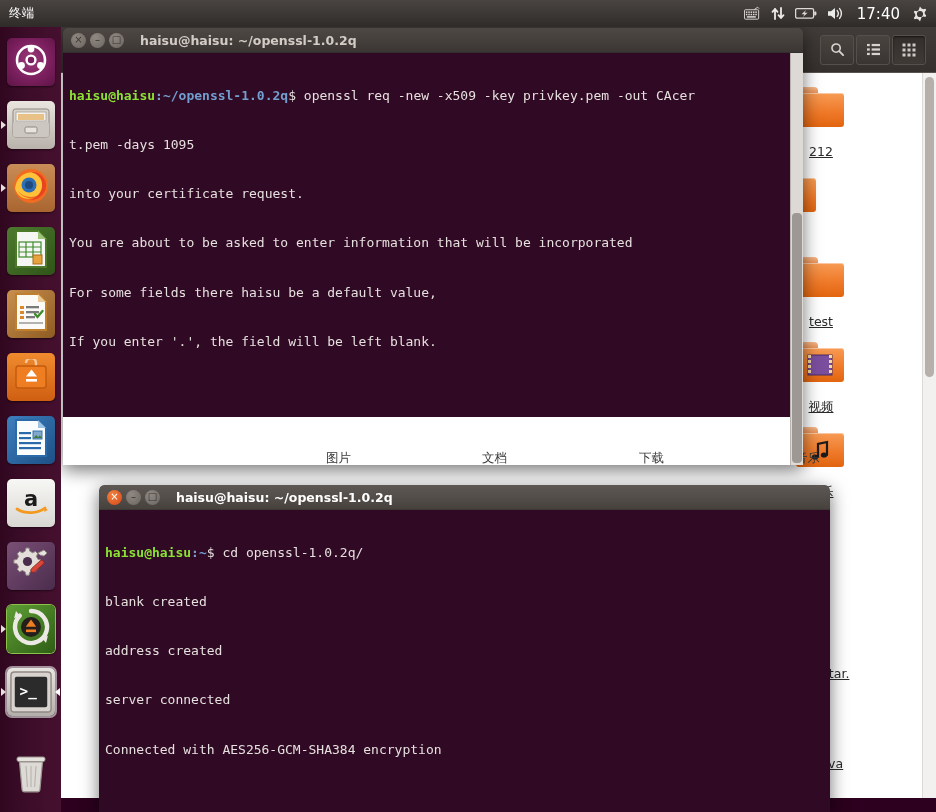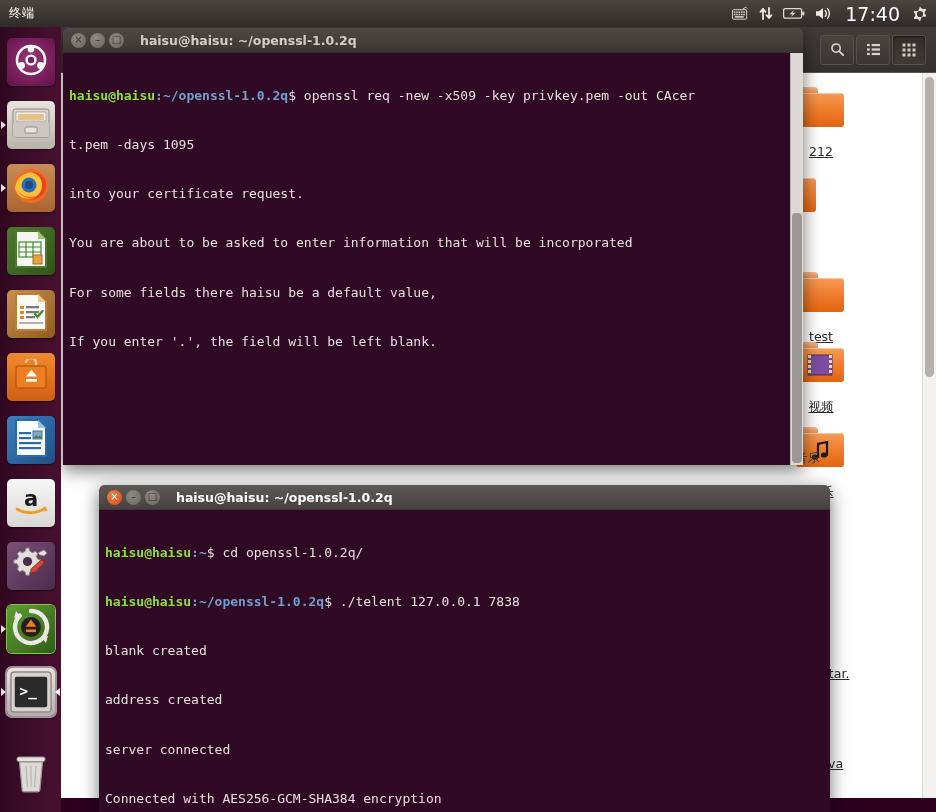--- a/index.html
+++ b/index.html
@@ -55,21 +55,21 @@
     margin-right: 8px;
   }
   .panel-icon {
     display: inline-flex;
     align-items: center;
     justify-content: center;
     height: 20px;
     color: #e8e4e2;
   }
   .panel-clock {
-    font-size: 19px;
+    font-size: 15px;
     color: #ffffff;
     font-family: "DejaVu Sans", sans-serif;
     padding: 0 2px;
   }
 
   
   .launcher {
     position: absolute;
     left: 0; top: 27px;
     width: 61px;
@@ -367,21 +367,21 @@
         </div>
 
         <div class="fm-item" style="left:684px; top:99px;">
           <div class="folder-ico">
             <div class="tab"></div>
               <div class="body"></div>
           </div>
           <span class="fm-label">lyk</span>
         </div>
 
-        <div class="fm-item" style="left:712px; top:199px;">
+        <div class="fm-item" style="left:712px; top:184px;">
           <div class="folder-ico">
             <div class="tab"></div>
               <div class="body"></div>
           </div>
           <span class="fm-label">test</span>
         </div>
 
         <div class="fm-item" style="left:712px; top:269px;">
           <div class="folder-ico">
             <div class="tab"></div>
@@ -442,21 +442,21 @@
 
   <div class="term" style="left:63px; top:28px; width:740px; height:437px;">
     <div class="term-titlebar inactive">
       <div class="wbtns">
         <div class="wbtn close-inactive">×</div>
         <div class="wbtn min">–</div>
         <div class="wbtn max">□</div>
       </div>
       <div class="term-title inactive">haisu@haisu: ~/openssl-1.0.2q</div>
     </div>
-    <div class="term-body" style="height:412px;">
+    <div class="term-body" style="height:364px;">
       <div class="line"><span class="user">haisu@haisu</span><span class="path">:~/openssl-1.0.2q</span><span class="dollar">$ </span><span>openssl req -new -x509 -key privkey.pem -out CAcer</span></div>
       <div class="line">t.pem -days 1095</div>
       <div class="line">into your certificate request.</div>
       <div class="line">You are about to be asked to enter information that will be incorporated</div>
       <div class="line">For some fields there haisu be a default value,</div>
       <div class="line">If you enter '.', the field will be left blank.</div>
       
       
       
       
@@ -482,21 +482,20 @@
     <div class="term-titlebar active">
       <div class="wbtns">
         <div class="wbtn close-active">×</div>
         <div class="wbtn min">–</div>
         <div class="wbtn max">□</div>
       </div>
       <div class="term-title active">haisu@haisu: ~/openssl-1.0.2q</div>
     </div>
     <div class="term-body" style="height:302px;">
       <div class="line"><span class="user">haisu@haisu</span><span class="path">:~</span><span class="dollar">$ </span><span>cd openssl-1.0.2q/</span></div>
-      <div class="line"><span class="user">haisu@haisu</span><span class="path">:~/openssl-1.0.2q</span><span class="dollar">$ </span><span>./telent 127.0.0.1 7838</span></div>
       <div class="line">blank created</div>
       <div class="line">address created</div>
       <div class="line">server connected</div>
       <div class="line">Connected with AES256-GCM-SHA384 encryption</div>
       
       
       
       
       
       

